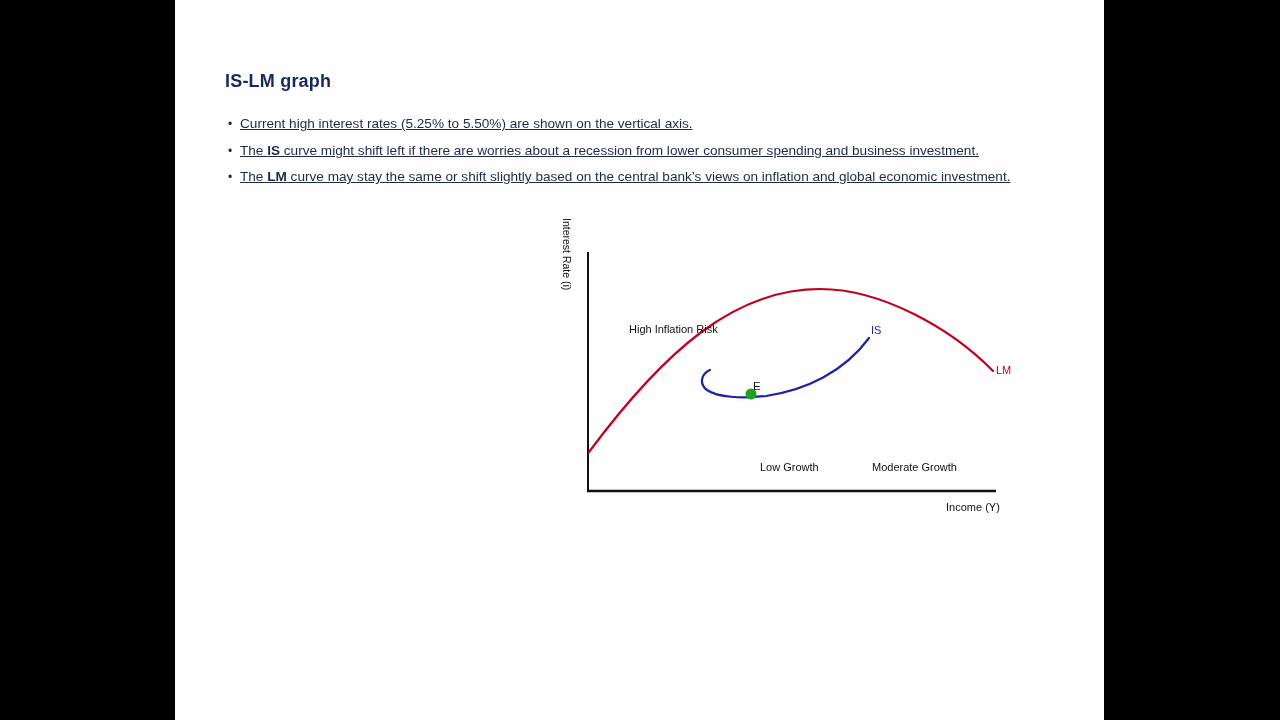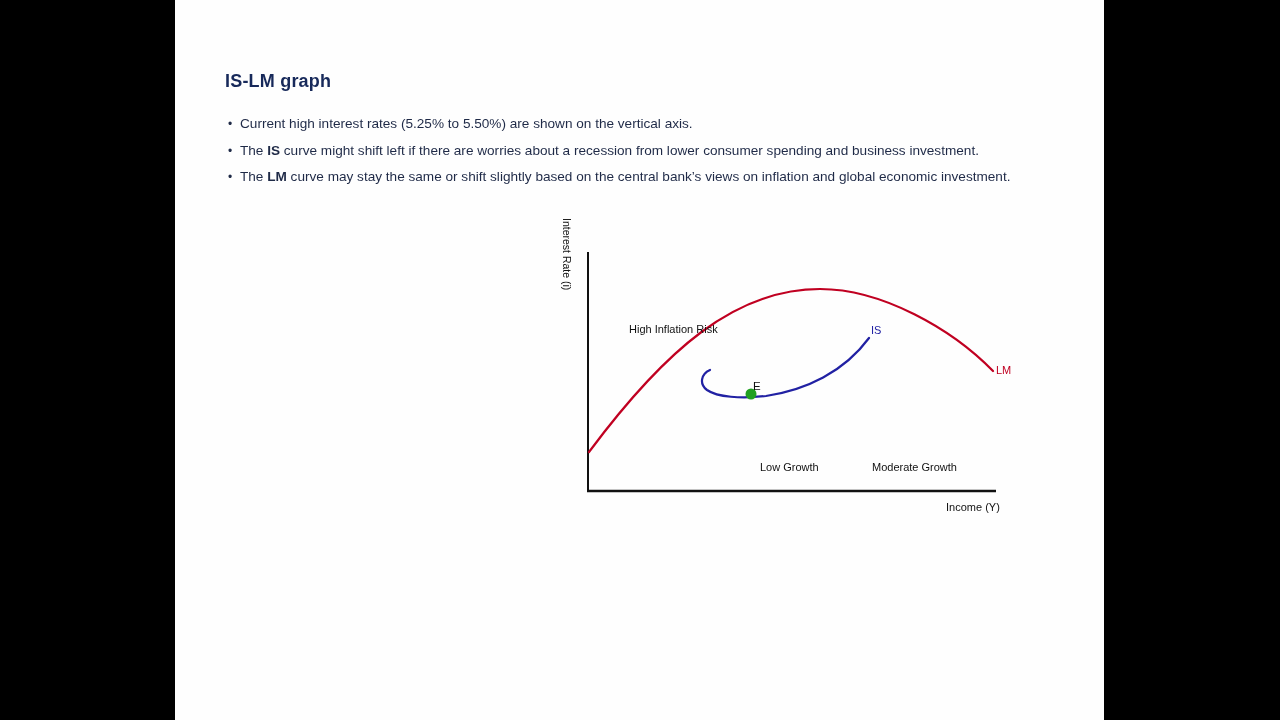--- a/index.html
+++ b/index.html
@@ -7,21 +7,21 @@
               font-family:"Liberation Sans", sans-serif; }
   .stage { position:relative; width:1280px; height:720px; background:#000; }
   .page  { position:absolute; left:175px; top:0; width:929px; height:720px; background:#fefefe; }
 
   .title { position:absolute; left:50px; top:71px; font-size:18px; font-weight:bold;
            color:#17295a; letter-spacing:0.2px;text-align:right; }
 
   .bullets { position:absolute; left:45px; top:114px; width:845px; }
   .bullet  { display:flex; margin-bottom:6.5px; color:#1f2a47; font-size:13.6px; line-height:20px; }
   .bullet .dot { width:20px; flex:0 0 20px; text-align:center; font-size:12px; color:#1f2a47; }
-  .bullet .txt { flex:1; }
+  .bullet .txt { flex:1;text-decoration:underline; }
   .bullet .txt b { font-weight:bold; }
 
   .chart { position:absolute; left:365px; top:208px; width:480px; height:312px; }
   .chart text { font-family:"Liberation Sans", sans-serif; }
 </style>
 </head>
 <body>
 
 <div class="stage">
   <div class="page">

